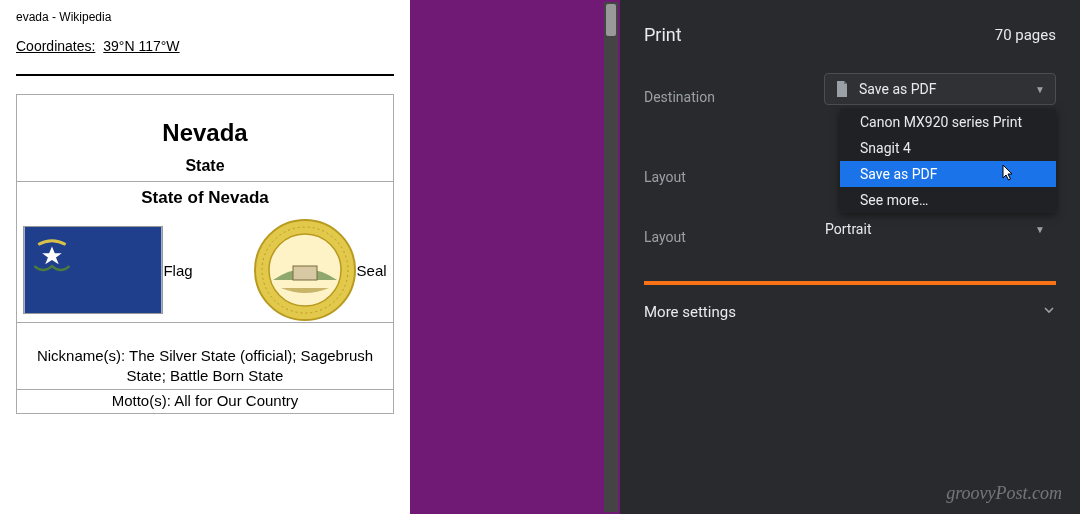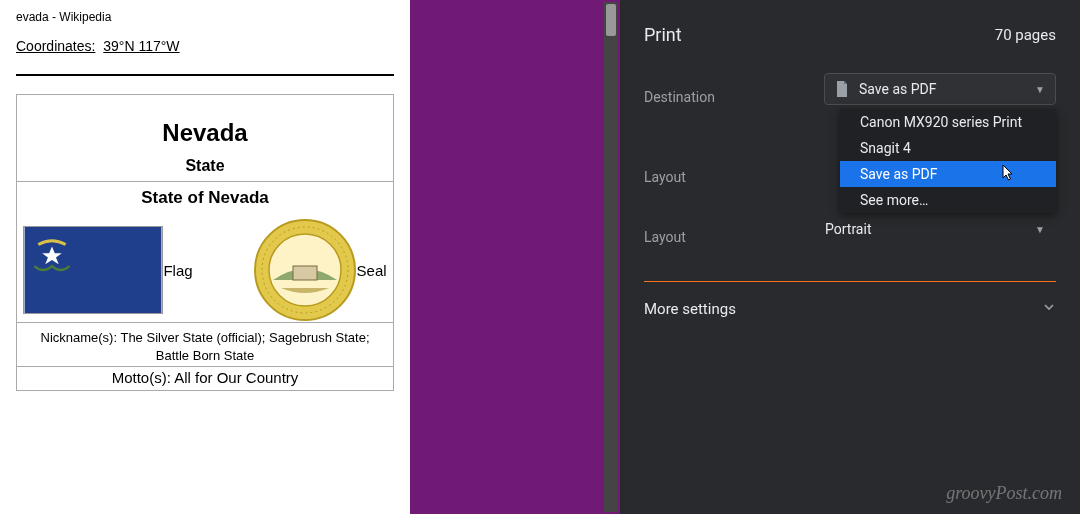--- a/index.html
+++ b/index.html
@@ -91,23 +91,24 @@
     }
     .seal-svg {
       width: 104px;
       height: 104px;
     }
     .symbol-label {
       font-size: 15px;
       padding: 4px 0;
     }
     .nicknames {
-      font-size: 13px;
+      font-size: 15px;
       padding: 6px 12px 2px;
       line-height: 1.35;
+      margin-top: 17px;
     }
     .motto {
       font-size: 15px;
       padding: 2px 12px 4px;
     }
     .preview-scrollbar {
       position: absolute;
       right: 2px;
       top: 2px;
       width: 14px;
@@ -205,21 +206,21 @@
     .cursor-icon {
       position: absolute;
       right: 40px;
       top: 3px;
       pointer-events: none;
     }
     .more-settings {
       display: flex;
       justify-content: space-between;
       align-items: center;
-      border-top: 1px solid #f97316;
+      border-top: 4px solid #f97316;
       padding-top: 18px;
       margin-top: 36px;
       cursor: pointer;
       color: #e8eaed;
       font-size: 15px;
     }
     .chevron {
       color: #9aa0a6;
     }
     .watermark {

